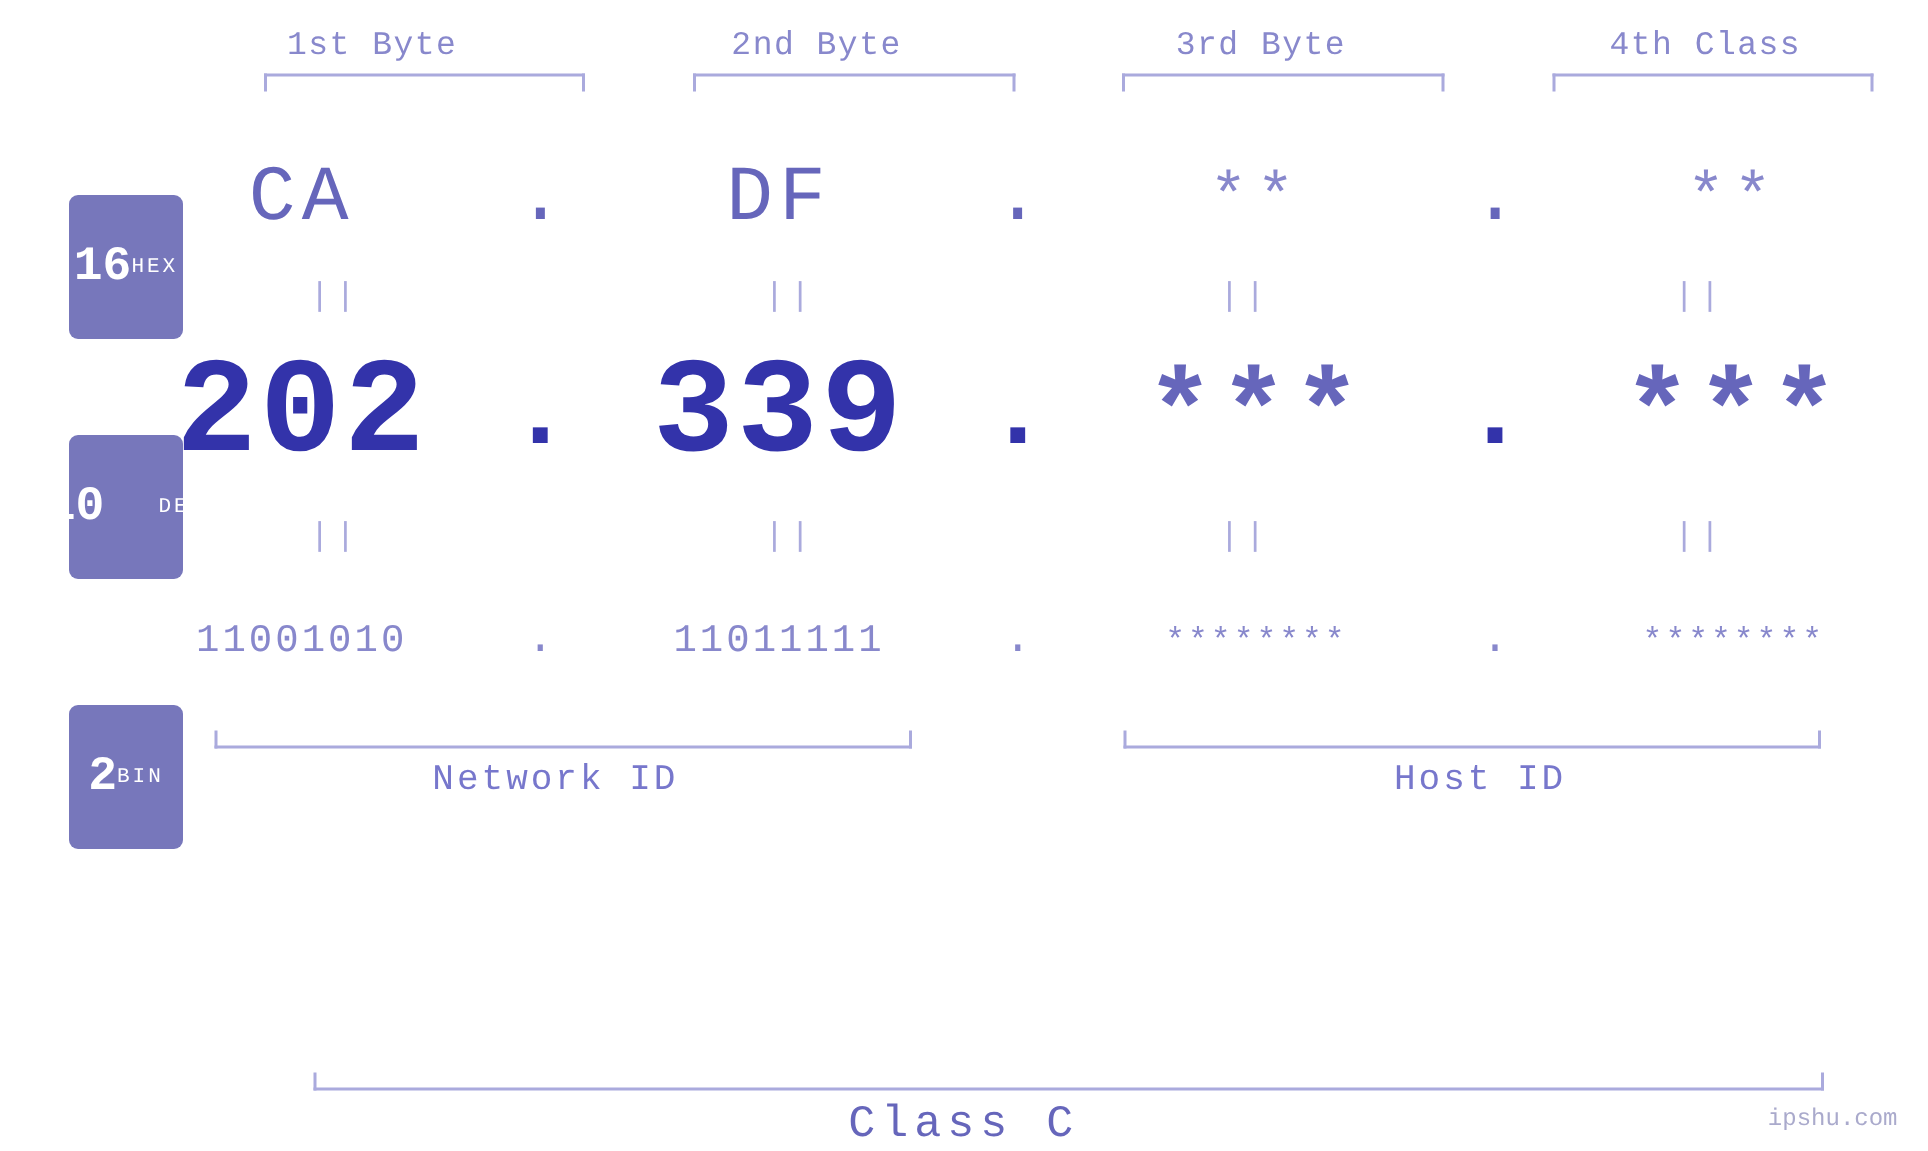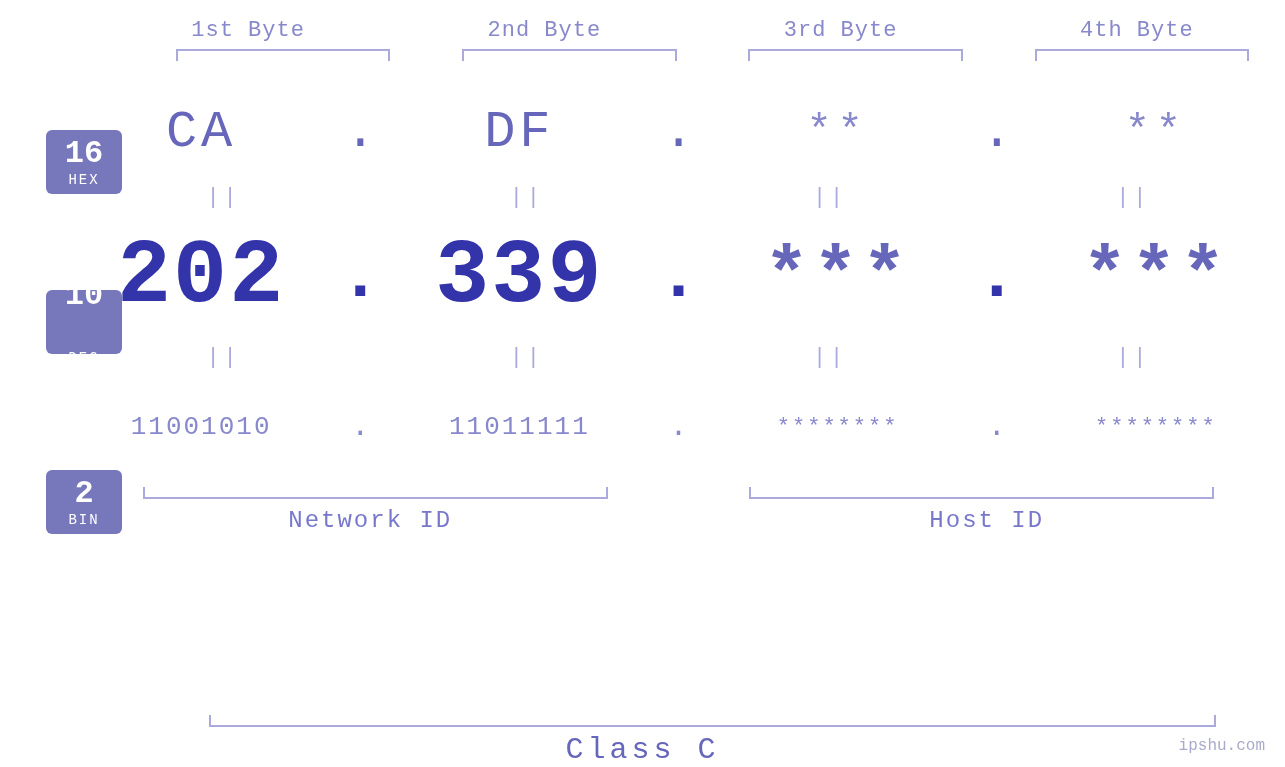--- a/index.html
+++ b/index.html
@@ -69,23 +69,23 @@
     }
 
     
     .base-label {
       position: absolute;
       left: 46px;
       background: #7777bb;
       color: white;
       border-radius: 6px;
       width: 76px;
-      height: 64px;
-      display: flex;
-      flex-direction: column;
+      height: 96px;
+      display: flex;
+      flex-direction: row;
       align-items: center;
       justify-content: center;
       font-family: 'Courier New', Courier, monospace;
     }
 
     .base-num {
       font-size: 32px;
       font-weight: bold;
       line-height: 1.1;
     }
@@ -332,21 +332,21 @@
   </style>
 </head>
 <body>
 
 <div class="page">
 
   <div class="byte-headers">
     <div class="byte-header">1st Byte</div>
     <div class="byte-header">2nd Byte</div>
     <div class="byte-header">3rd Byte</div>
-    <div class="byte-header">4th Byte</div>
+    <div class="byte-header">4th Class</div>
   </div>
 
   <div class="bracket-row">
     <div class="bracket">
       <div class="bracket-line"></div>
     </div>
     <div class="bracket">
       <div class="bracket-line"></div>
     </div>
     <div class="bracket">

